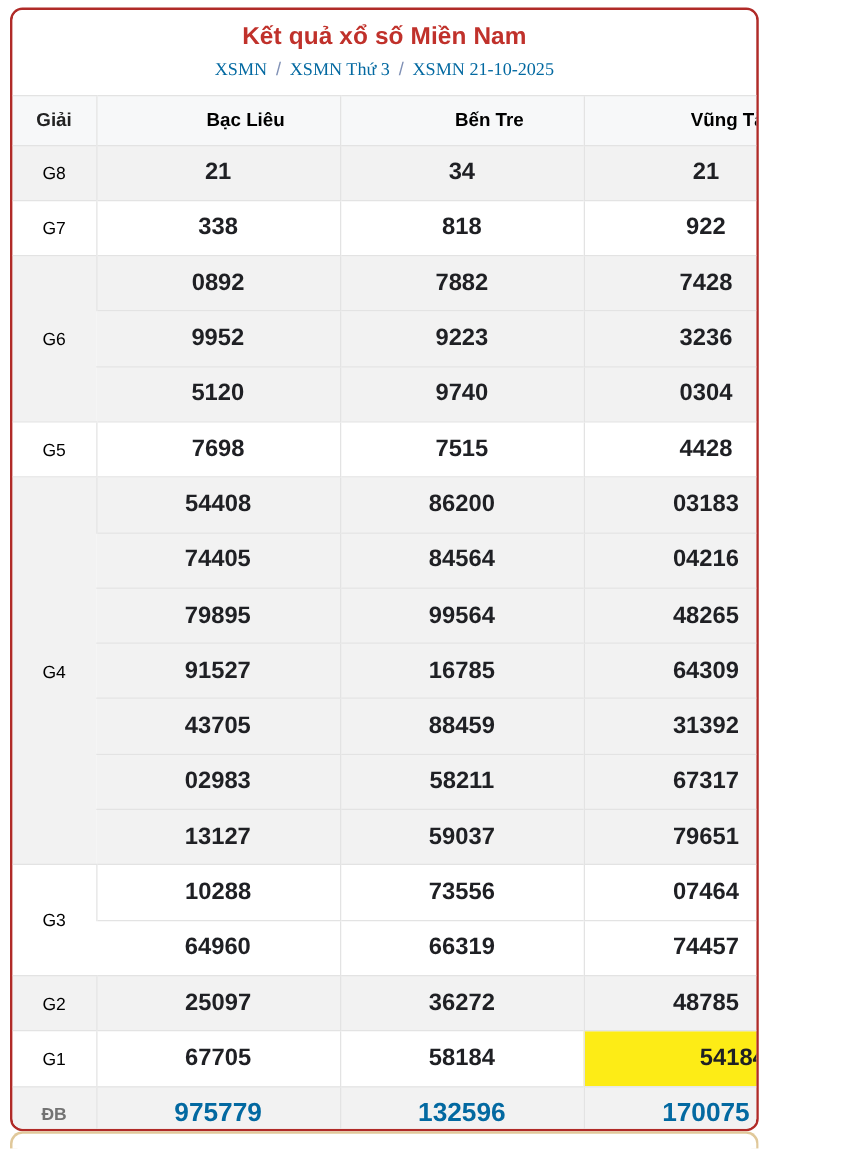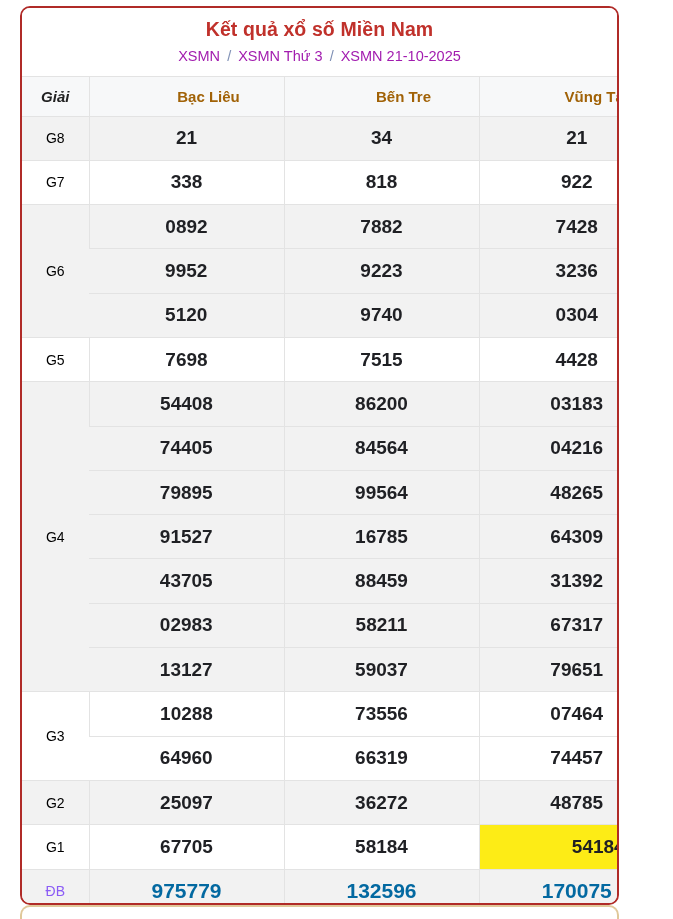--- a/index.html
+++ b/index.html
@@ -11,21 +11,20 @@
     font-family: "Liberation Sans", sans-serif;
     overflow: hidden;
   }
 
   #page {
     position: relative;
     width: 615px;
     height: 919px;
     background: #ffffff;
     padding: 6px 8px 0 8px;
-    margin-left: 12px;
   }
 
   
   .result-card {
     border: 2px solid #b02b28;
     border-radius: 10px;
     background: #ffffff;
     overflow: hidden;
     height: 899px;
   }
@@ -43,21 +42,21 @@
     letter-spacing: .1px;
     line-height: 1.25;
   }
 
   .breadcrumb {
     margin-top: 6px;
     font-size: 14.5px;
     color: #d0453c;
     line-height: 1.25;
   }
-  .breadcrumb .crumb { color: #a21caf; }
+  .breadcrumb .crumb { color: #0369a1; font-family: Liberation Serif, serif; }
   .breadcrumb .sep {
     color: #7f90b5;
     padding: 0 3px;
   }
 
   
   table.results {
     width: 100%;
     border-collapse: collapse;
     table-layout: fixed;
@@ -76,22 +75,22 @@
   table.results th:first-child,
   table.results td:first-child { border-left: none; }
 
   thead th {
     background: #f7f8f9;
     height: 40px;
     font-size: 15px;
     font-weight: bold;
     border-top: 1px solid #e3e3e3;
   }
-  th.h-giai { color: #222222; font-style: italic; }
-  th.h-prov { color: #a16207; padding-left: 44px; }
+  th.h-giai { color: #222222; }
+  th.h-prov { color: #000000; padding-left: 44px; }
 
   tbody td {
     height: 44.3px;
     font-size: 19px;
     font-weight: bold;
     color: #1f2024;
   }
 
   td.glabel {
     font-size: 14px;
@@ -109,22 +108,22 @@
   td.hl { background: #fdec16 !important; padding-left: 43px; }
 
   
   tr.row-db td { background: #f2f2f2; }
   tr.row-db td.num {
     color: #0369a1;
     font-size: 21px;
     font-weight: bold;
   }
   tr.row-db td.glabel {
-    color: #8b5cf6;
-    font-weight: normal;
+    color: #737373;
+    font-weight: bold;
     font-size: 14px;
     text-align: center;
   }
 
   
   .next-card {
     position: absolute;
     left: 8px;
     right: 8px;
     bottom: 0;

